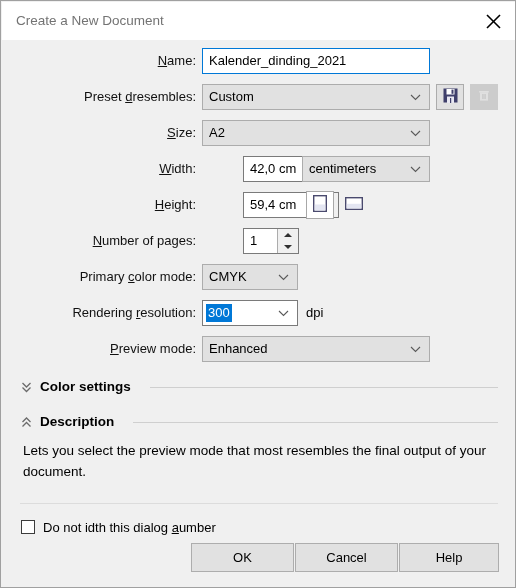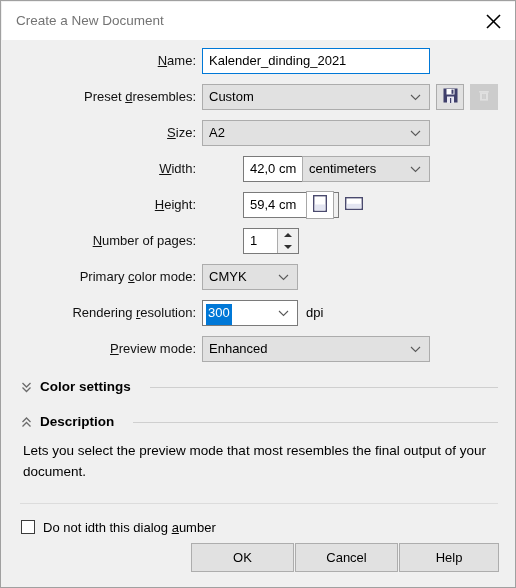--- a/index.html
+++ b/index.html
@@ -136,21 +136,21 @@
     overflow: hidden;
   }
   .sel-text {
     position: absolute;
     left: 3px;
     top: 3px;
     background: #0078d7;
     color: #ffffff;
     padding: 0 2px;
     line-height: 18px;
-    height: 33px;
+    height: 18px;
     font-size: 13px;
   }
 
   
   .spin-wrap {
     position: absolute;
     box-sizing: border-box;
     height: 26px;
     border: 1px solid #7a7a7a;
     background: #ffffff;

